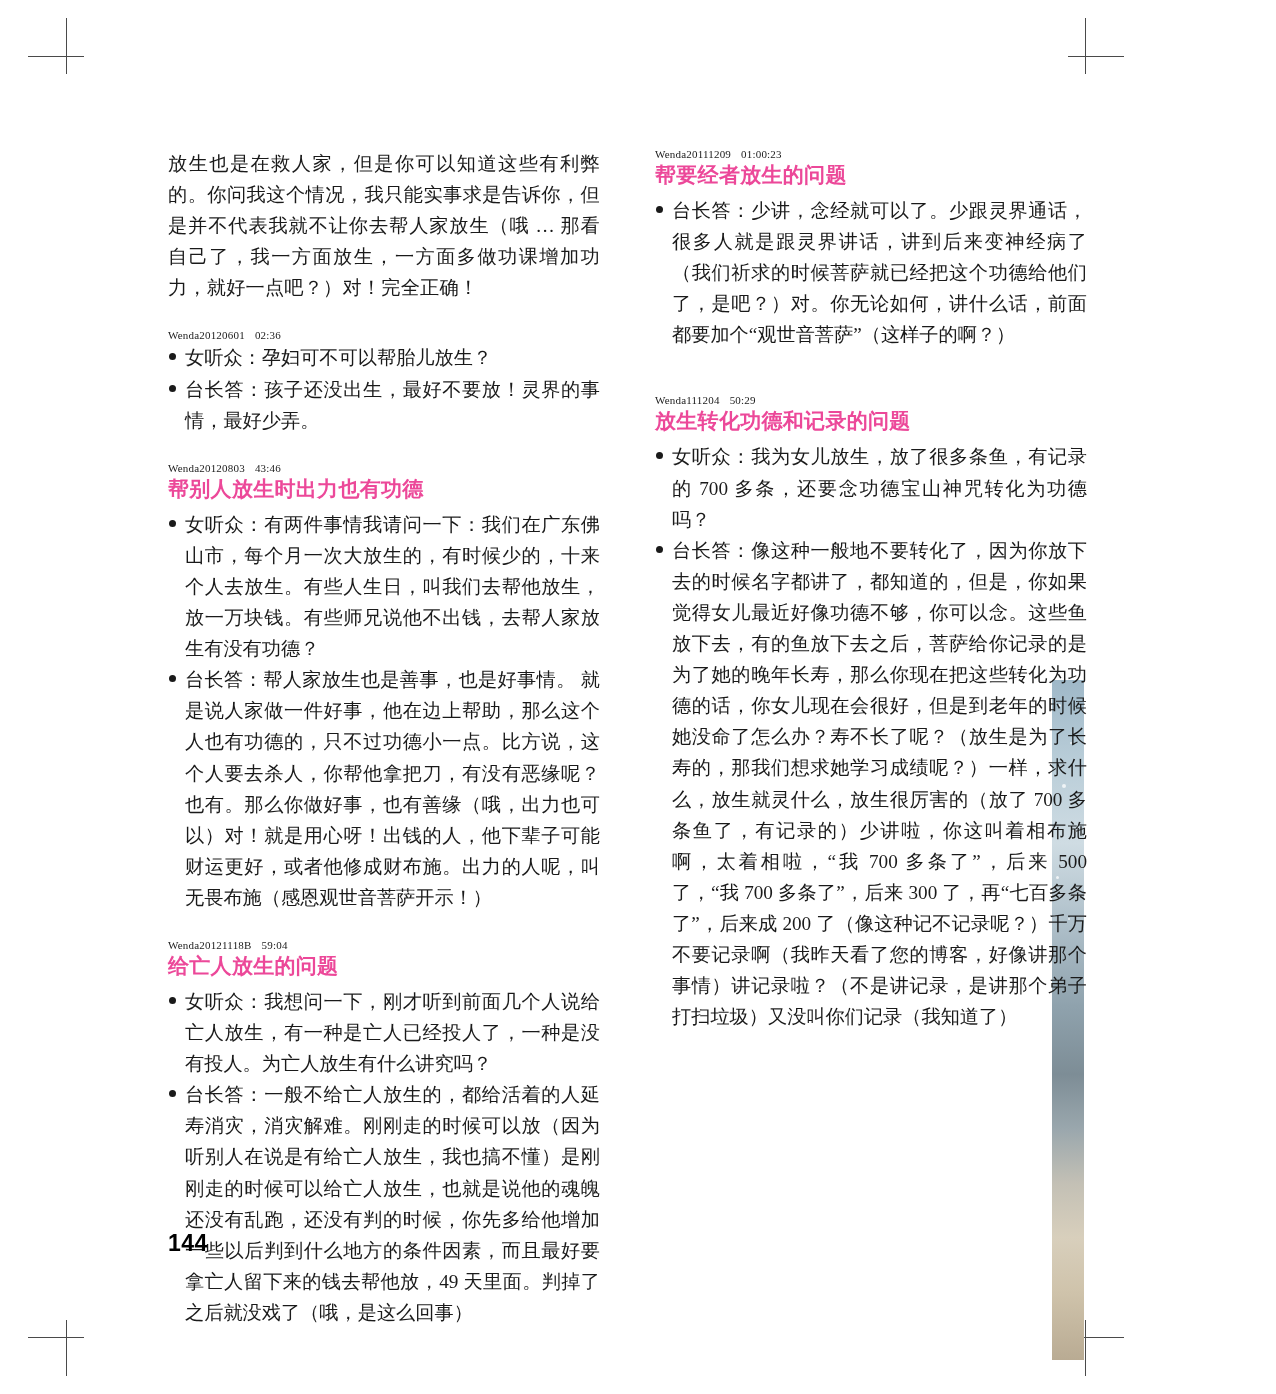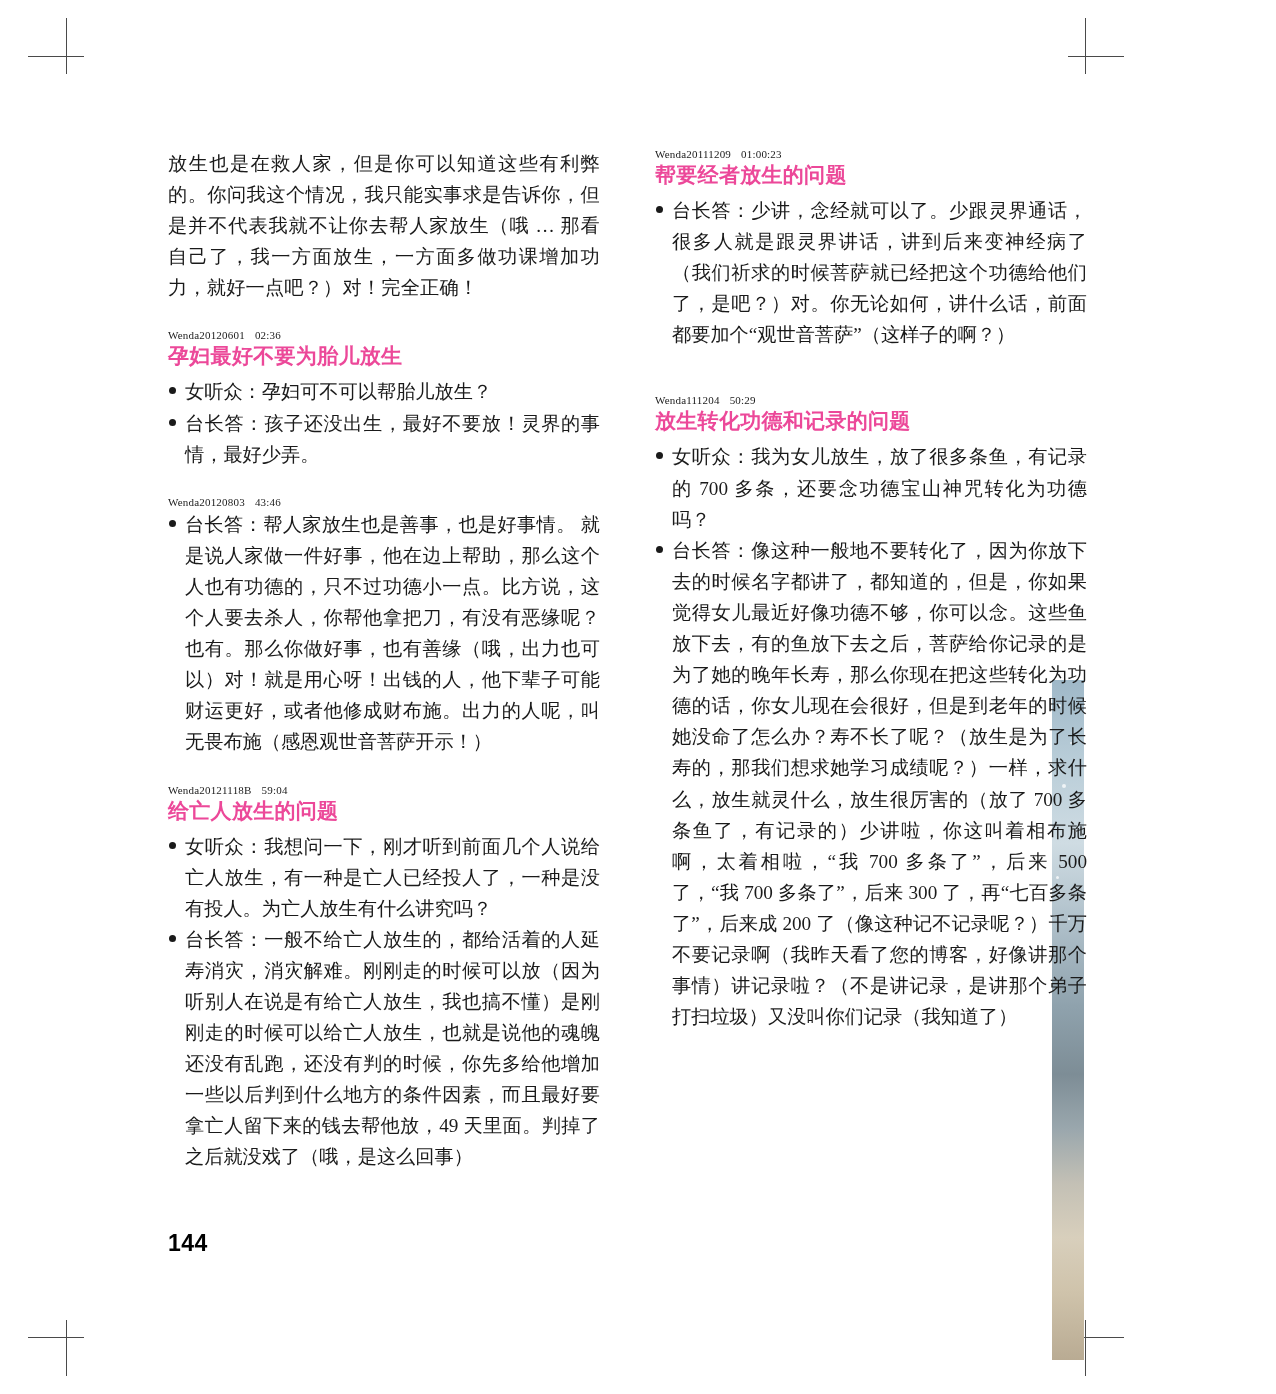--- a/index.html
+++ b/index.html
@@ -184,29 +184,30 @@
   <div class="content">
 
     <div class="col col-left">
 
       <p class="para">放生也是在救人家，但是你可以知道这些有利弊的。你问我这个情况，我只能实事求是告诉你，但是并不代表我就不让你去帮人家放生（哦 … 那看自己了，我一方面放生，一方面多做功课增加功力，就好一点吧？）对！完全正确！</p>
 
       <div class="block">
         <div class="qcode">
           <span>Wenda20120601</span><span class="t">02:36</span>
         </div>
-        <h2 class="sect">孕妇最好不要为胎儿放生</h2>
         <p class="qa">女听众：孕妇可不可以帮胎儿放生？</p>
         <p class="qa">台长答：孩子还没出生，最好不要放！灵界的事情，最好少弄。</p>
       </div>
 
       <div class="block">
         <div class="qcode">
           <span>Wenda20120803</span><span class="t">43:46</span>
         </div>
+        <h2 class="sect">帮别人放生时出力也有功德</h2>
+        <p class="qa">女听众：有两件事情我请问一下：我们在广东佛山市，每个月一次大放生的，有时候少的，十来个人去放生。有些人生日，叫我们去帮他放生，放一万块钱。有些师兄说他不出钱，去帮人家放生有没有功德？</p>
         <p class="qa">台长答：帮人家放生也是善事，也是好事情。 就是说人家做一件好事，他在边上帮助，那么这个人也有功德的，只不过功德小一点。比方说，这个人要去杀人，你帮他拿把刀，有没有恶缘呢？也有。那么你做好事，也有善缘（哦，出力也可以）对！就是用心呀！出钱的人，他下辈子可能财运更好，或者他修成财布施。出力的人呢，叫无畏布施（感恩观世音菩萨开示！）</p>
       </div>
 
       <div class="block">
         <div class="qcode">
           <span>Wenda20121118B</span><span class="t">59:04</span>
         </div>
         <h2 class="sect">给亡人放生的问题</h2>
         <p class="qa">女听众：我想问一下，刚才听到前面几个人说给亡人放生，有一种是亡人已经投人了，一种是没有投人。为亡人放生有什么讲究吗？</p>
         <p class="qa">台长答：一般不给亡人放生的，都给活着的人延寿消灾，消灾解难。刚刚走的时候可以放（因为听别人在说是有给亡人放生，我也搞不懂）是刚刚走的时候可以给亡人放生，也就是说他的魂魄还没有乱跑，还没有判的时候，你先多给他增加一些以后判到什么地方的条件因素，而且最好要拿亡人留下来的钱去帮他放，49 天里面。判掉了之后就没戏了（哦，是这么回事）</p>

